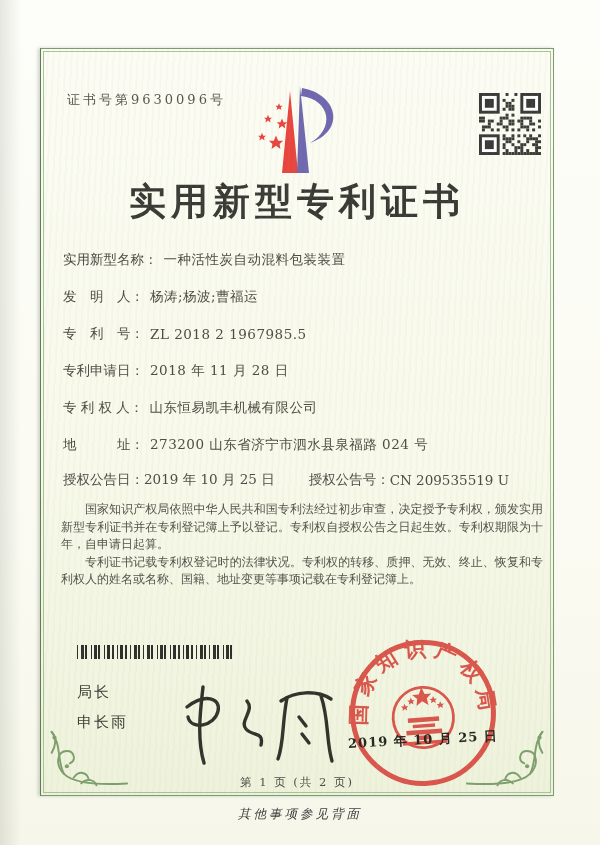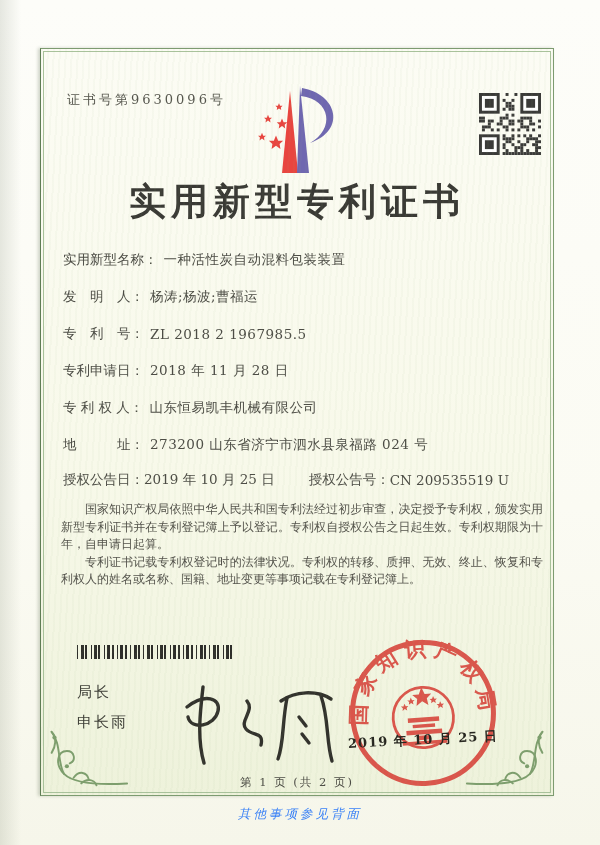--- a/index.html
+++ b/index.html
@@ -37,21 +37,21 @@
   .paras p{margin:0;text-indent:2em;}
   .barcode{position:absolute;left:36px;top:596px;width:156px;height:14px;}
   .signer{position:absolute;left:36px;top:634px;font-size:15px;color:#3c3c36;letter-spacing:2px;}
   .signer div{margin-bottom:11px;}
   .signature{position:absolute;left:128px;top:622px;width:185px;height:105px;}
   .seal{position:absolute;left:306px;top:588px;width:152px;height:152px;opacity:.9;transform:rotate(-4deg);}
   .seal-date{position:absolute;left:296px;top:682px;width:172px;text-align:center;
     font-size:13px;font-weight:bold;color:#26251f;letter-spacing:1px;transform:rotate(-3deg);}
   .page-no{position:absolute;left:0;top:726px;width:100%;text-align:center;font-size:11.5px;color:#4c4c45;letter-spacing:2px;}
   .footer-note{position:absolute;left:0;top:806px;width:100%;text-align:center;
-    font-size:12.5px;color:#3b82f6;letter-spacing:3px;font-style:italic;}
+    font-size:12.5px;color:#404040;letter-spacing:3px;font-style:italic;}
   .orn{position:absolute;width:86px;height:86px;}
   .orn.bl{left:2px;bottom:2px;}
   .orn.br{right:2px;bottom:2px;transform:scaleX(-1);}
 </style>
 </head>
 <body>
 
 <div class="scan-edge"></div>
 
 <div class="frame">

